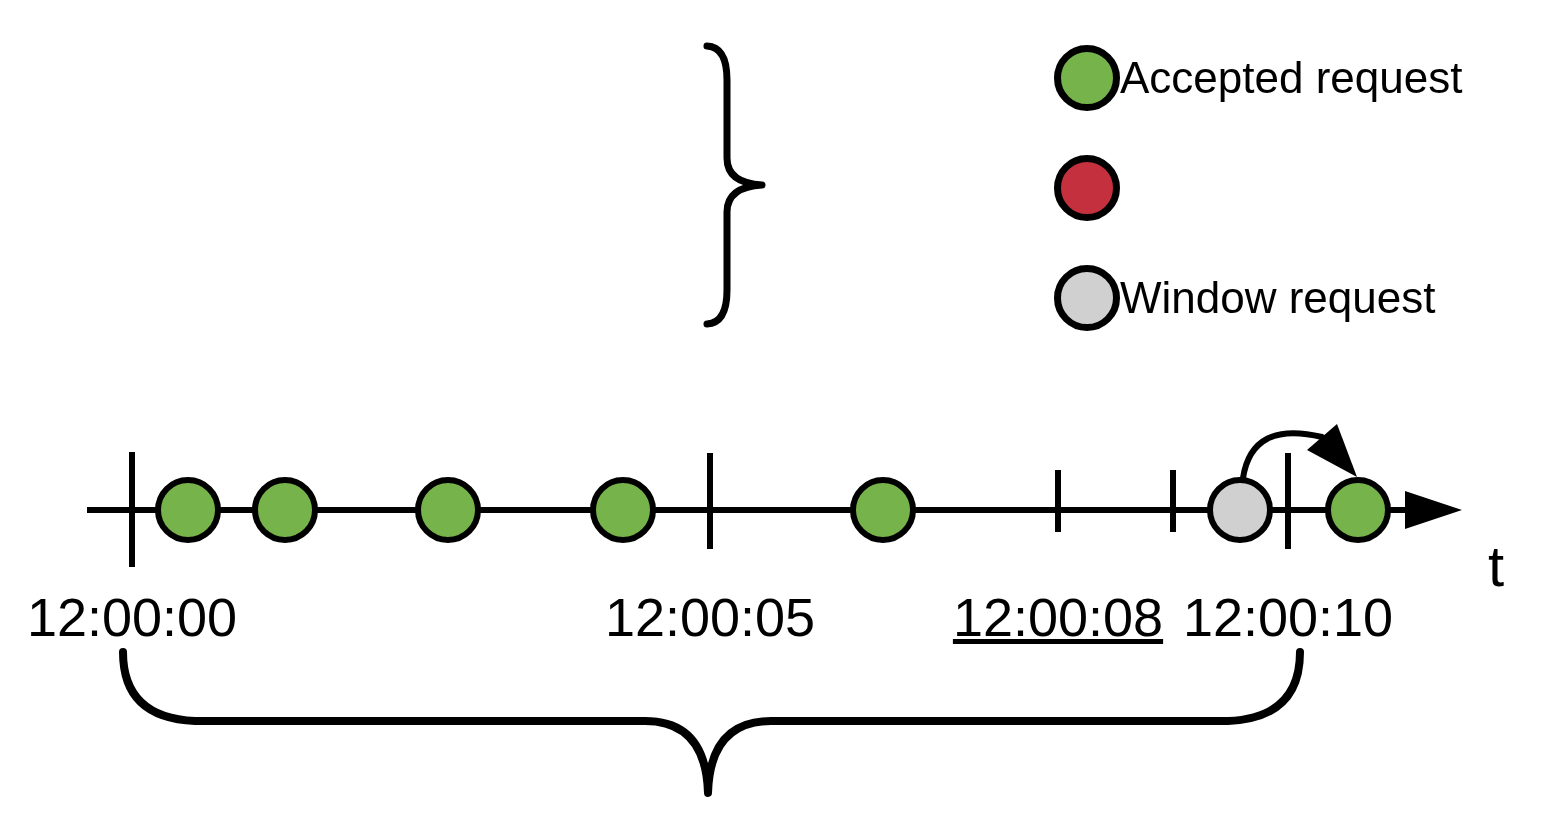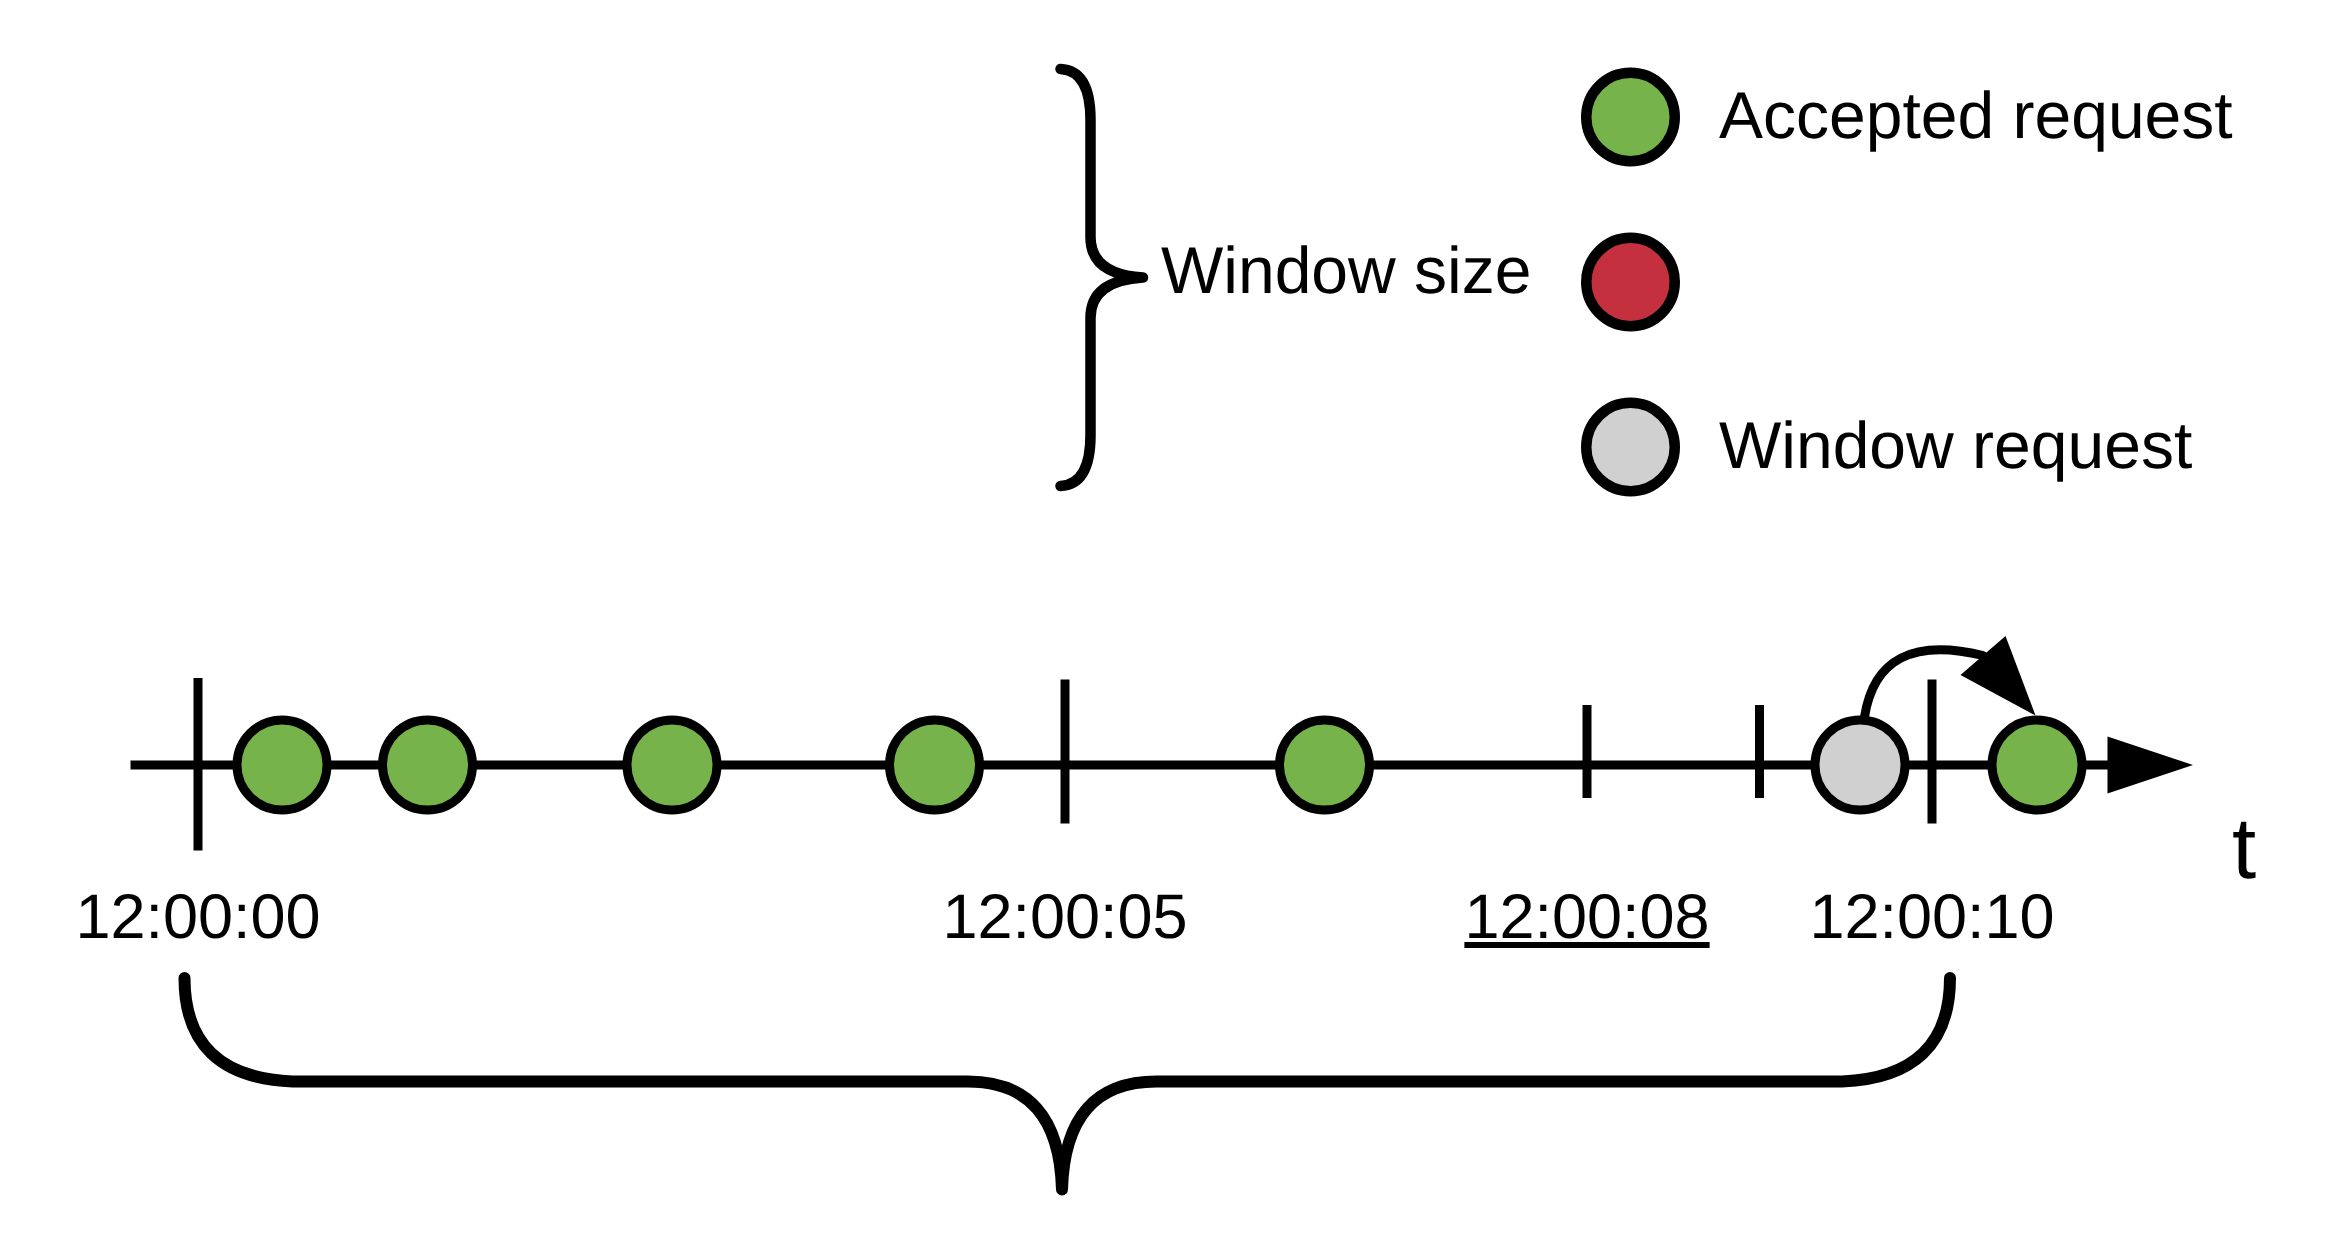--- a/index.html
+++ b/index.html
@@ -8,29 +8,29 @@
     width:1564px;height:822px;
     background:#ffffff;
     font-family:"Liberation Sans",sans-serif;
     color:#000;
     overflow:hidden;
   }
   .canvas svg{position:absolute;left:0;top:0;}
   .label{position:absolute;white-space:nowrap;color:#000;}
   .time-label{
     position:absolute;top:588px;transform:translateX(-50%);
-    font-size:42px;line-height:1.1;white-space:nowrap;color:#000;
+    font-size:54px;line-height:1.1;white-space:nowrap;color:#000;
   }
   .window-size-label{left:774px;top:156px;font-size:44px;}
   .t-label{left:1488px;top:532px;font-size:58px;}
   .legend{
     position:absolute;left:1054px;top:45px;
     display:flex;flex-direction:column;gap:44px;
   }
-  .legend-row{display:flex;align-items:center;gap:26px;}
+  .legend-row{display:flex;align-items:center;}
   .legend-swatch{
     box-sizing:border-box;width:66px;height:66px;flex:0 0 66px;
     border:7px solid #000;border-radius:50%;
   }
   .legend-text{font-size:44px;line-height:1;}
 </style>
 </head>
 <body>
 
 <div class="canvas">
@@ -59,21 +59,20 @@
       </g>
 
     <path d="M 707 46 Q 727 47 727 80 L 727 158 Q 727 183 762 185 Q 727 187 727 212 L 727 290 Q 727 323 707 324" fill="none" stroke="#000" stroke-width="7" stroke-linecap="round" stroke-linejoin="round"></path>
 
     <path d="M 123 652 Q 123 718 195 721 L 645 721 Q 706 721 708 793 Q 710 721 771 721 L 1228 721 Q 1300 718 1300 652" fill="none" stroke="#000" stroke-width="8" stroke-linecap="round" stroke-linejoin="round"></path>
 
     <path d="M 1243 478 Q 1252 420 1322 437" fill="none" stroke="#000" stroke-width="6" stroke-linecap="round"></path>
     <polygon points="1357,477 1307,450 1337,424" fill="#000"></polygon>
   </svg>
 
-  <div class="label window-size-label">Window size</div>
 
   <div class="label t-label">t</div>
 
   <div id="tick-labels">
       <div class="time-label" style="left: 132px;">12:00:00</div>
       <div class="time-label" style="left: 710px;">12:00:05</div>
       <div class="time-label" style="left: 1058px; text-decoration: underline;">12:00:08</div>
       <div class="time-label" style="left: 1288px;">12:00:10</div>
     </div>
 

